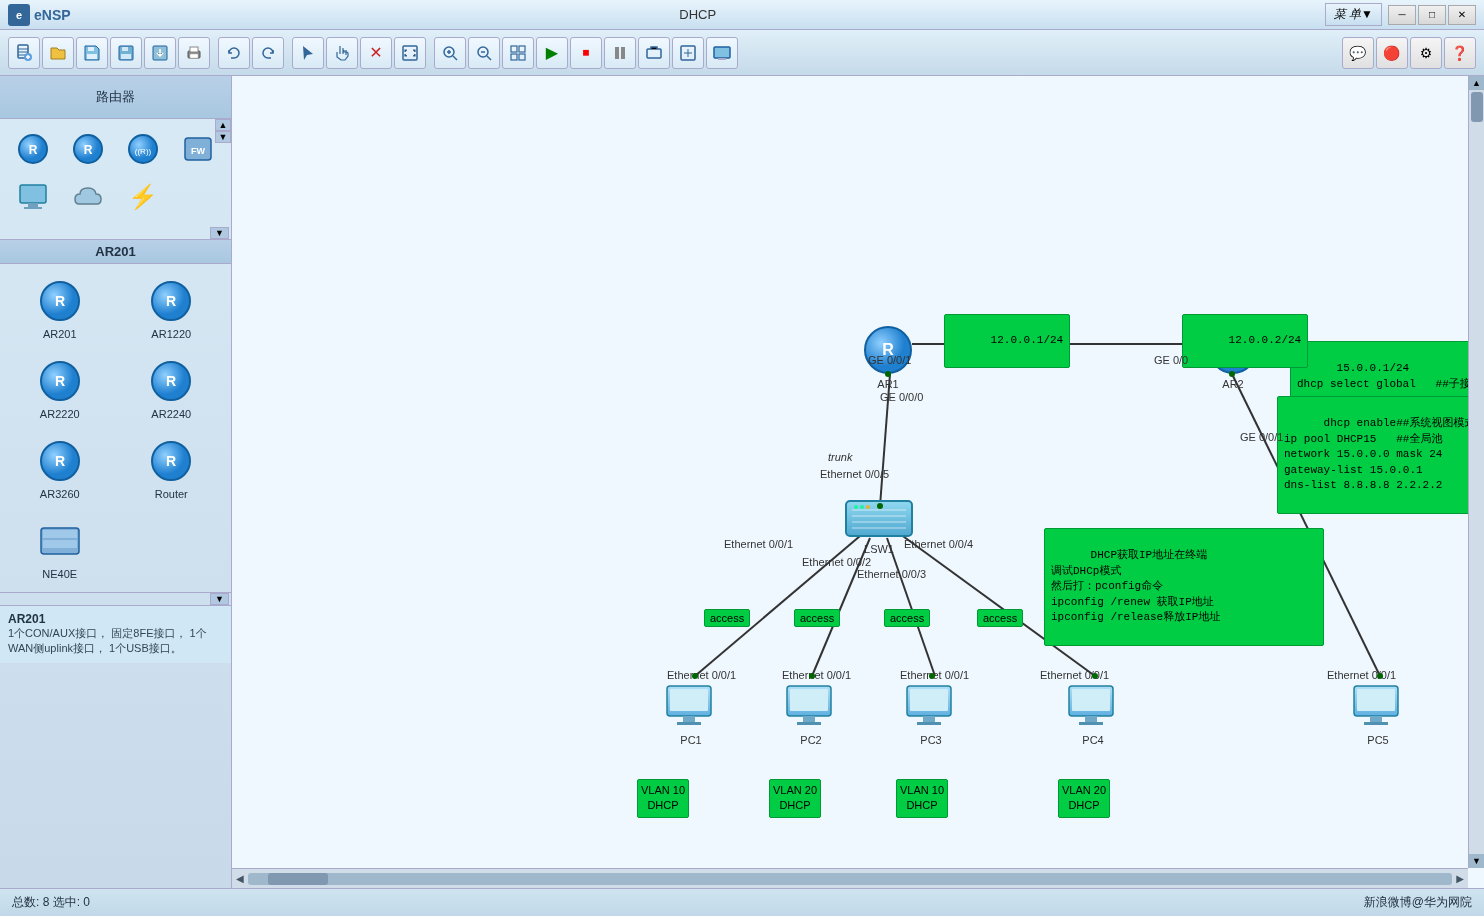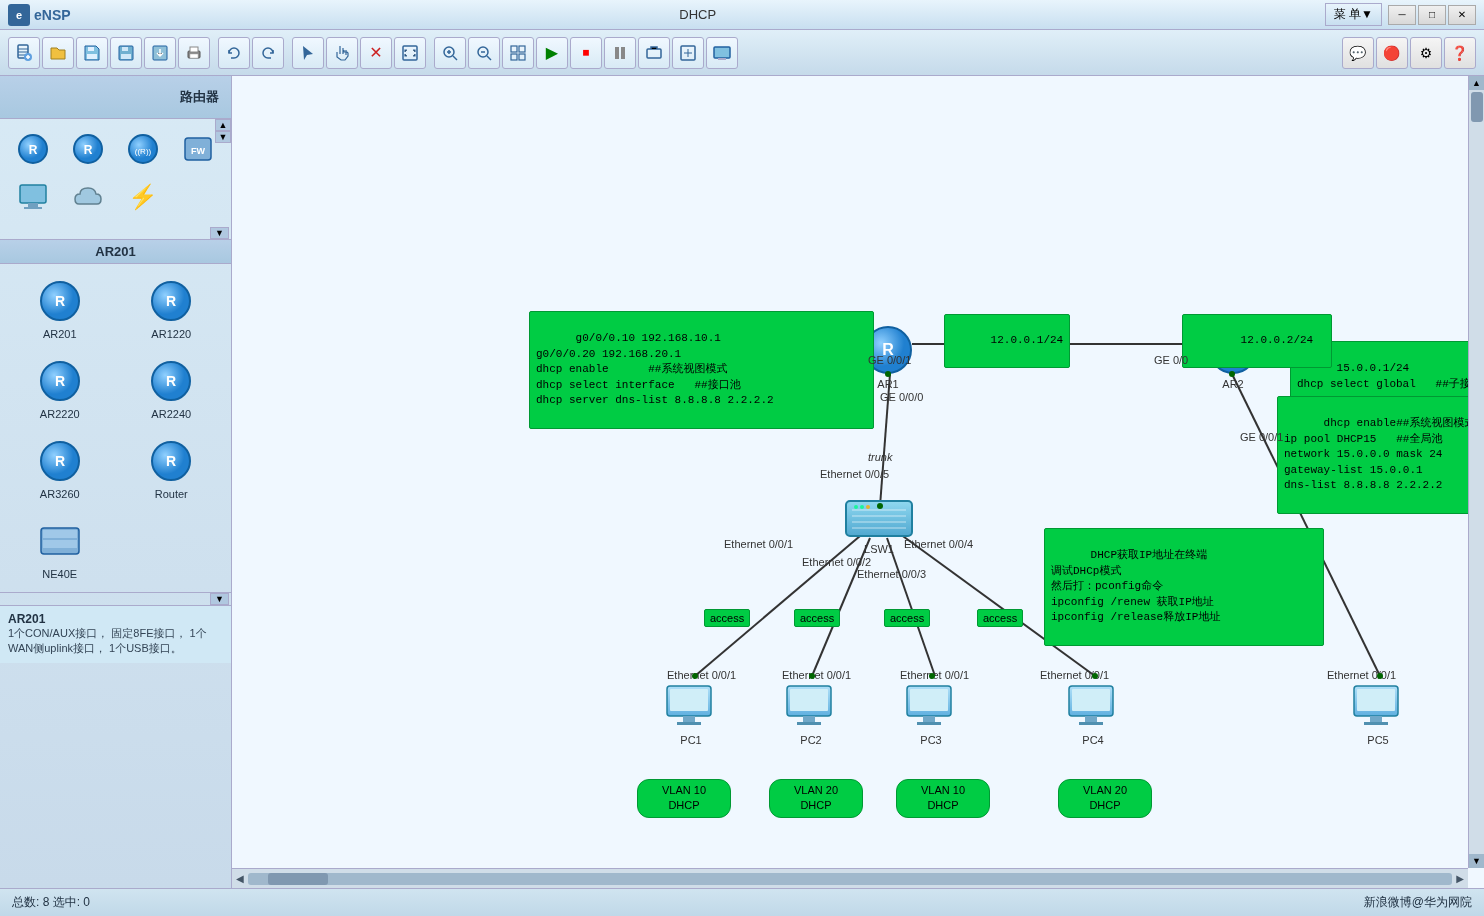--- a/index.html
+++ b/index.html
@@ -12,21 +12,21 @@
       display: flex;
       align-items: center;
       justify-content: space-between;
       border-bottom: 1px solid #aac;
       padding: 0 8px;
     }
     #titlebar .logo { display: flex; align-items: center; gap: 4px; font-weight: bold; color: #336699; font-size: 14px; }
     #titlebar .title { color: #333; font-size: 13px; }
     #titlebar .win-controls { display: flex; gap: 2px; }
     #titlebar .win-controls button { width: 28px; height: 20px; border: 1px solid #aaa; background: linear-gradient(to bottom, #f0f0f0, #d8d8d8); cursor: pointer; font-size: 10px; }
-    #titlebar .menu-btn { background: linear-gradient(to bottom, #e8f4fc, #c8dff0); border: 1px solid #aac; padding: 2px 8px; font-size: 12px; cursor: pointer; }
+    #titlebar .menu-btn { background: linear-gradient(to bottom, #e8f4fc, #c8dff0); border: 1px solid #aac; padding: 2px 8px; font-size: 12px; cursor: pointer; font-style: italic; }
 
     
     #toolbar {
       background: linear-gradient(to bottom, #e0eff8, #c5daea);
       height: 46px;
       display: flex;
       align-items: center;
       padding: 4px 8px;
       gap: 2px;
       border-bottom: 1px solid #aac;
@@ -53,23 +53,23 @@
     #sidebar {
       width: 232px;
       background: linear-gradient(to bottom, #d8eaf5, #c8daea);
       border-right: 1px solid #aac;
       display: flex;
       flex-direction: column;
       overflow: hidden;
     }
     #sidebar-header {
       background: linear-gradient(to bottom, #b8d0e8, #a8c8e0);
-      text-align: right;
+      text-align: center;
       padding: 12px;
-      font-weight: bold;
+      font-weight: normal;
       color: #234;
       border-bottom: 1px solid #aac;
       font-size: 13px;
     }
     #device-grid {
       display: grid;
       grid-template-columns: repeat(4, 1fr);
       gap: 4px;
       padding: 8px;
     }
@@ -158,25 +158,25 @@
       white-space: pre;
       line-height: 1.4;
       border-radius: 2px;
     }
 
     
     .vlan-box {
       position: absolute;
       background: #00cc44;
       border: 1px solid #009933;
-      padding: 3px 24px;
+      padding: 3px 3px;
       font-size: 11px;
       color: #000;
       text-align: center;
-      border-radius: 12px;
+      border-radius: 2px;
       white-space: pre;
       line-height: 1.4;
     }
 
     
     .access-label {
       position: absolute;
       background: #00cc44;
       border: 1px solid #009933;
       padding: 2px 5px;
@@ -749,27 +749,20 @@
               <stop offset="100%" stop-color="#60b0e0"></stop>
             </linearGradient>
           </defs>
         <rect x="5" y="5" width="38" height="22" fill="#d0eef8" rx="1"></rect>
         <rect x="18" y="32" width="12" height="6" fill="#70a8c8"></rect>
         <rect x="12" y="38" width="24" height="3" fill="#5090b0"></rect>
       </svg>
       <span class="node-label" style="font-size:11px;color:#333;">PC5</span>
     </div>
 
-    <div class="info-box" style="left:297px;top:235px;width:345px;">
-      <span>g0/0/0.10 192.168.10.1
-g0/0/0.20 192.168.20.1
-dhcp enable      ##系统视图模式
-dhcp select interface   ##接口池
-dhcp server dns-list 8.8.8.8 2.2.2.2</span>
-    </div>
 
     <div class="info-box" style="left:1058px;top:265px;width:290px;">
       <span>15.0.0.1/24
 dhcp select global   ##子接口</span>
     </div>
 
     <div class="info-box" style="left:1045px;top:320px;width:305px;">
       <span>dhcp enable##系统视图模式,
 ip pool DHCP15   ##全局池
 network 15.0.0.0 mask 24
@@ -781,29 +774,29 @@
       <span>DHCP获取IP地址在终端
 调试DHCp模式
 然后打：pconfig命令
 ipconfig /renew 获取IP地址
 ipconfig /release释放IP地址</span>
     </div>
 
     <div class="info-box" style="left:712px;top:238px;padding:3px 6px;">
       <span>12.0.0.1/24</span>
     </div>
-    <div class="info-box" style="left:950px;top:238px;padding:3px 18px;">
+    <div class="info-box" style="left:950px;top:238px;padding:3px 6px;">
       <span>12.0.0.2/24</span>
     </div>
 
     <div class="port-label" style="left:636px;top:278px;">GE 0/0/1</div>
     <div class="port-label" style="left:922px;top:278px;">GE 0/0</div>
     <div class="port-label" style="left:1008px;top:355px;">GE 0/0/1</div>
     <div class="port-label" style="left:648px;top:315px;">GE 0/0/0</div>
-    <div class="port-label" style="left:636px;top:375px;font-style:italic;">trunk</div>
+    <div class="port-label" style="left:596px;top:375px;font-style:italic;">trunk</div>
     <div class="port-label" style="left:588px;top:392px;">Ethernet 0/0/5</div>
     <div class="port-label" style="left:492px;top:462px;">Ethernet 0/0/1</div>
     <div class="port-label" style="left:570px;top:480px;">Ethernet 0/0/2</div>
     <div class="port-label" style="left:672px;top:462px;">Ethernet 0/0/4</div>
     <div class="port-label" style="left:625px;top:492px;text-align:center;">Ethernet 0/0/3</div>
     <div class="port-label" style="left:435px;top:593px;">Ethernet 0/0/1</div>
     <div class="port-label" style="left:550px;top:593px;">Ethernet 0/0/1</div>
     <div class="port-label" style="left:668px;top:593px;">Ethernet 0/0/1</div>
     <div class="port-label" style="left:808px;top:593px;">Ethernet 0/0/1</div>
     <div class="port-label" style="left:1095px;top:593px;">Ethernet 0/0/1</div>

